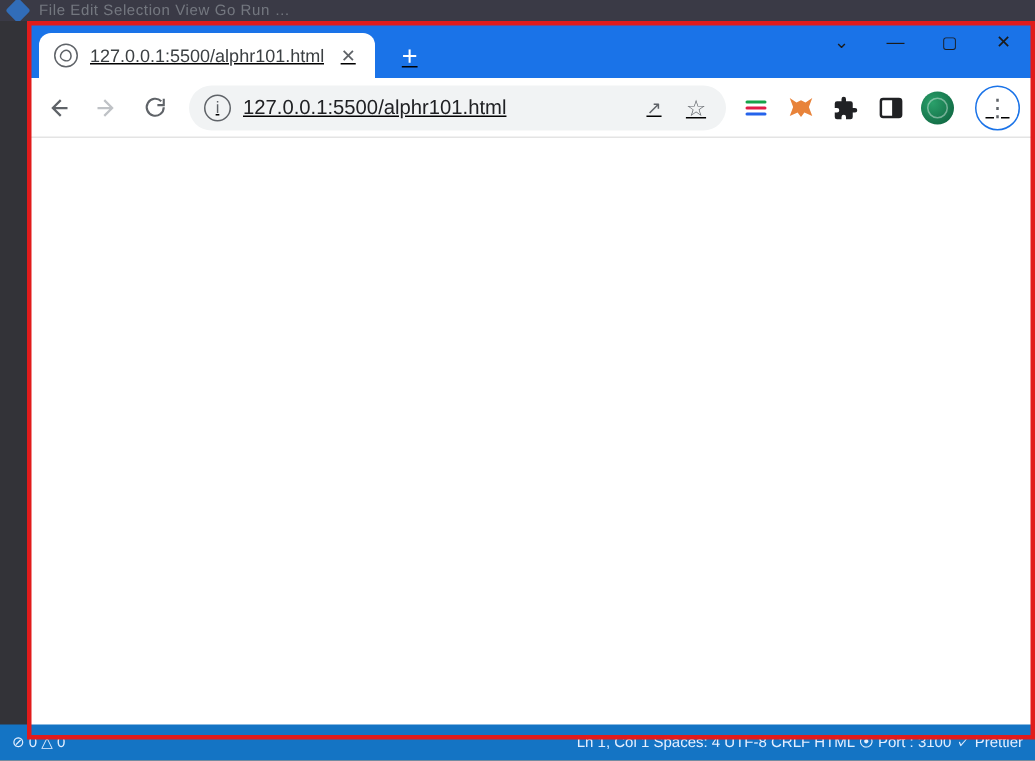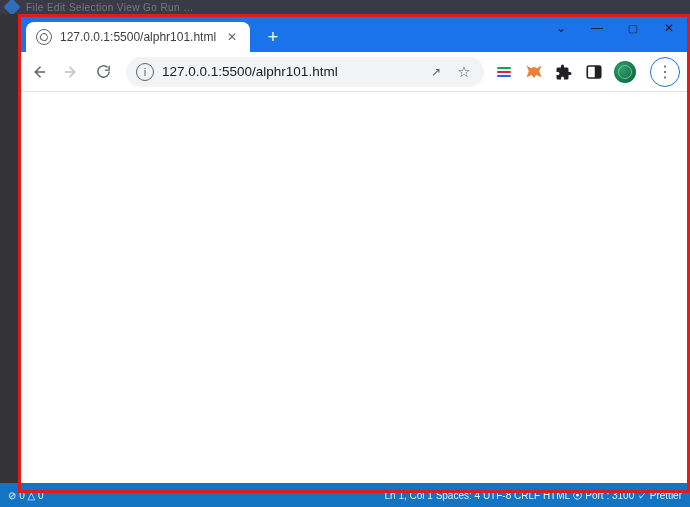--- a/index.html
+++ b/index.html
@@ -61,20 +61,21 @@
   }
   .vscode-bottom .spacer { flex:1; }
 
   
   .chrome {
     position: absolute;
     inset: 0;
     background: #fff;
     display: flex;
     flex-direction: column;
+    text-decoration: underline;
   }
   .tabstrip {
     height: 38px;
     background: #1a73e8;
     display: flex;
     align-items: flex-end;
     position: relative;
   }
   .win-controls {
     position: absolute;

